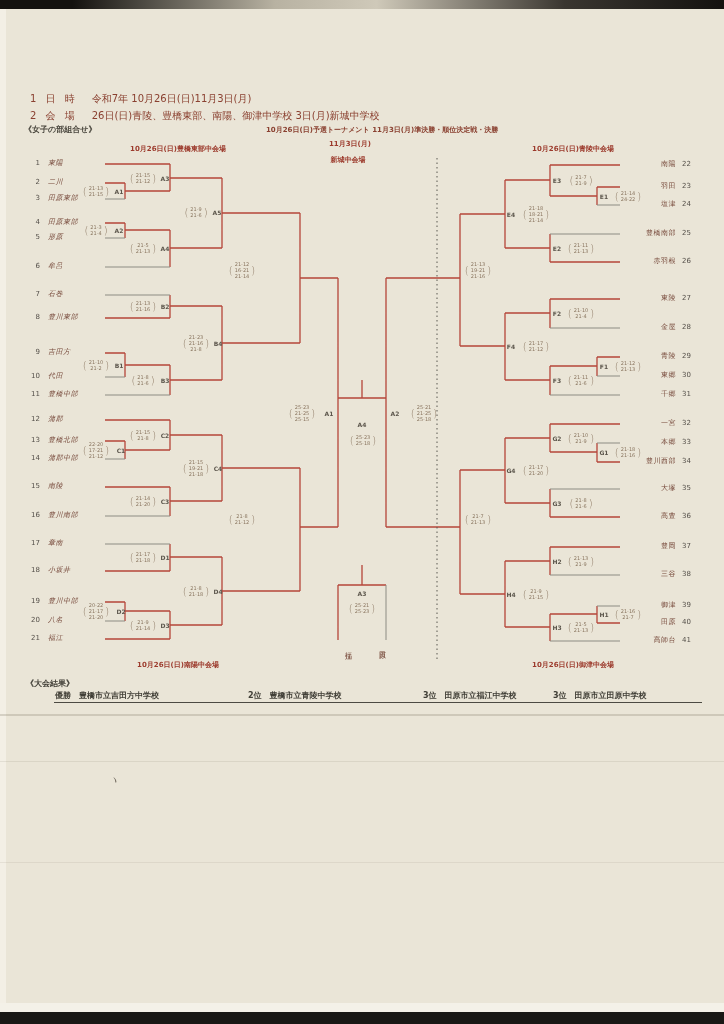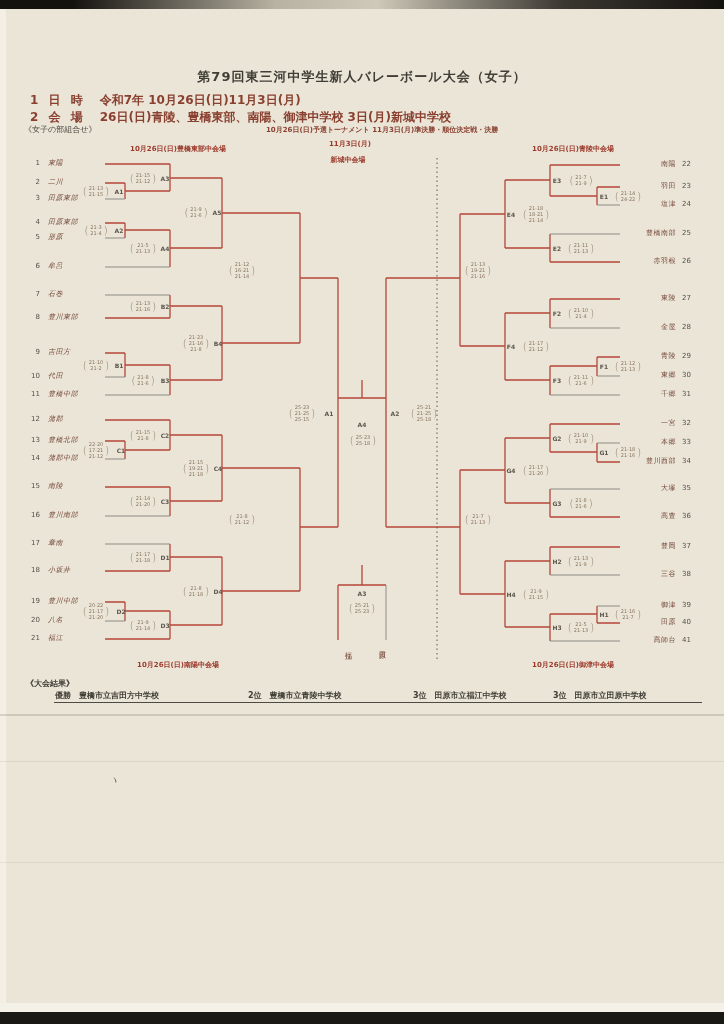--- a/index.html
+++ b/index.html
@@ -12,24 +12,24 @@
   .edge-bottom-white{position:absolute;left:0;top:1003px;width:724px;height:9px;background:#f4f1e8;}
   .edge-bottom{position:absolute;left:0;top:1012px;width:724px;height:12px;background:#191815;}
   .edge-left{position:absolute;left:0;top:9px;width:6px;height:994px;background:rgba(250,248,240,.55);}
   .crease1{position:absolute;left:0;top:714px;width:724px;height:2px;background:rgba(110,100,80,.22);}
   .crease2{position:absolute;left:0;top:761px;width:724px;height:1px;background:rgba(110,100,80,.12);}
   .crease3{position:absolute;left:0;top:862px;width:724px;height:1px;background:rgba(110,100,80,.10);}
   .stray{position:absolute;left:110px;top:774px;font-size:9px;color:#6a6257;transform:rotate(18deg);}
   
   .title{position:absolute;left:0;top:68px;width:724px;text-align:center;
     font-size:13px;font-weight:bold;letter-spacing:1px;color:#403e36;}
-  .hline{position:absolute;font-size:12px;font-weight:bold;color:#8a4030;white-space:nowrap;}
+  .hline{position:absolute;font-size:10px;font-weight:normal;color:#8a4030;white-space:nowrap;}
   .h1{left:30px;top:92px;} .h2{left:30px;top:109px;}
   .hline .lbl{letter-spacing:3px;margin-right:14px;}
-  .section-head{position:absolute;left:24px;top:124px;font-size:8px;font-weight:normal;color:#4a473e;}
+  .section-head{position:absolute;left:24px;top:124px;font-size:8px;font-weight:bold;color:#4a473e;}
   .schedule{position:absolute;left:266px;top:125px;font-size:7px;font-weight:bold;color:#8a4030;white-space:nowrap;}
   
   .venue{position:absolute;transform:translateX(-50%);font-size:7px;font-weight:bold;
     color:#9c3a2c;white-space:nowrap;}
   
   .team{position:absolute;height:9px;line-height:9px;display:flex;align-items:center;}
   .team .no{font-size:7px;color:#55504a;}
   .team .nm{font-size:7px;color:#76483a;letter-spacing:.5px;white-space:nowrap;}
   .tl{left:24px;width:80px;} .tl .no{width:16px;text-align:right;} .tl .nm{margin-left:8px;font-style:italic;}
   .tr{left:600px;width:97px;justify-content:flex-end;}
@@ -53,21 +53,20 @@
 
   <div class="edge-top"></div>
   <div class="edge-bottom-white"></div>
   <div class="edge-bottom"></div>
   <div class="edge-left"></div>
   <div class="crease1"></div>
   <div class="crease2"></div>
   <div class="crease3"></div>
   <div class="stray">ヽ</div>
 
-  <div class="title">第79回東三河中学生新人バレーボール大会（女子）</div>
   <div class="hline h1">
     <span class="lbl">1 日 時</span><span>令和7年 10月26日(日)11月3日(月)</span>
   </div>
   <div class="hline h2">
     <span class="lbl">2 会 場</span><span>26日(日)青陵、豊橋東部、南陽、御津中学校 3日(月)新城中学校</span>
   </div>
   <div class="section-head">《女子の部組合せ》</div>
   <div class="schedule">10月26日(日)予選トーナメント 11月3日(月)準決勝・順位決定戦・決勝</div>
 
   <div class="venue" style="left:178px;top:144px">10月26日(日)豊橋東部中会場</div>
@@ -570,17 +569,17 @@
       <span class="ln">25-21
 25-23</span>
       <span class="par">)</span>
     </div>
   <div class="vteam" style="left:343px;top:646px">福江</div>
   <div class="vteam" style="left:377px;top:646px">田原</div>
 
   <div class="res-head">《大会結果》</div>
   <div class="res-item" style="left:55px"><span class="rk">優勝</span><span>豊橋市立吉田方中学校</span></div>
   <div class="res-item" style="left:248px"><span class="rk">2位</span><span>豊橋市立青陵中学校</span></div>
-  <div class="res-item" style="left:413px"><span class="rk">3位</span><span>田原市立福江中学校</span></div>
+  <div class="res-item" style="left:423px"><span class="rk">3位</span><span>田原市立福江中学校</span></div>
   <div class="res-item" style="left:553px"><span class="rk">3位</span><span>田原市立田原中学校</span></div>
   <div class="res-line"></div>
 
 </div>
 
 </body></html>

